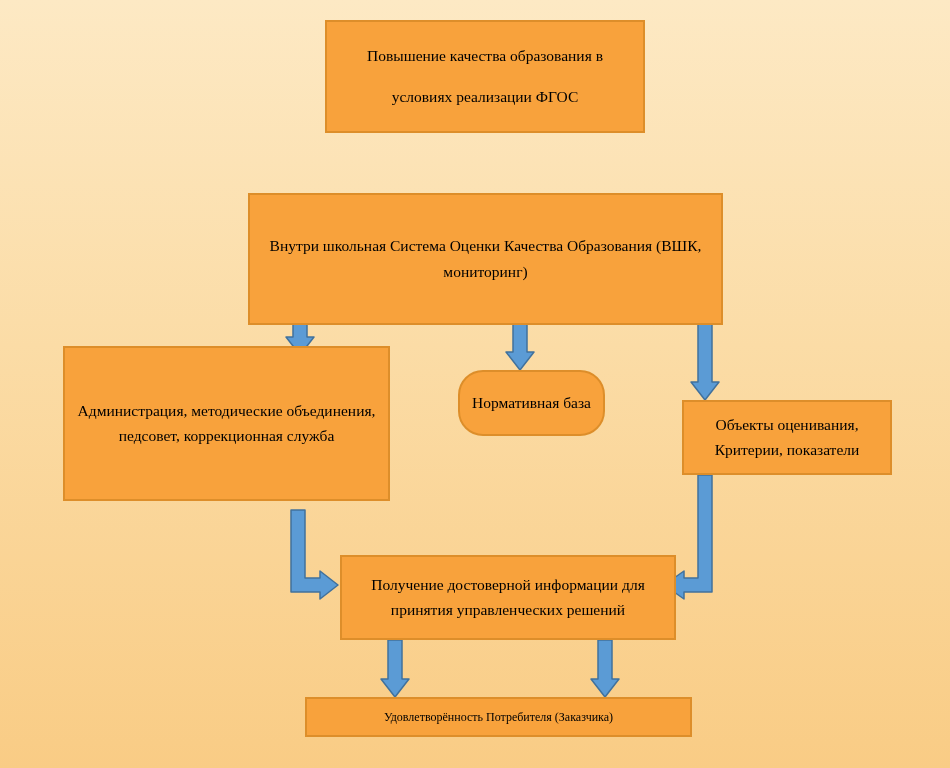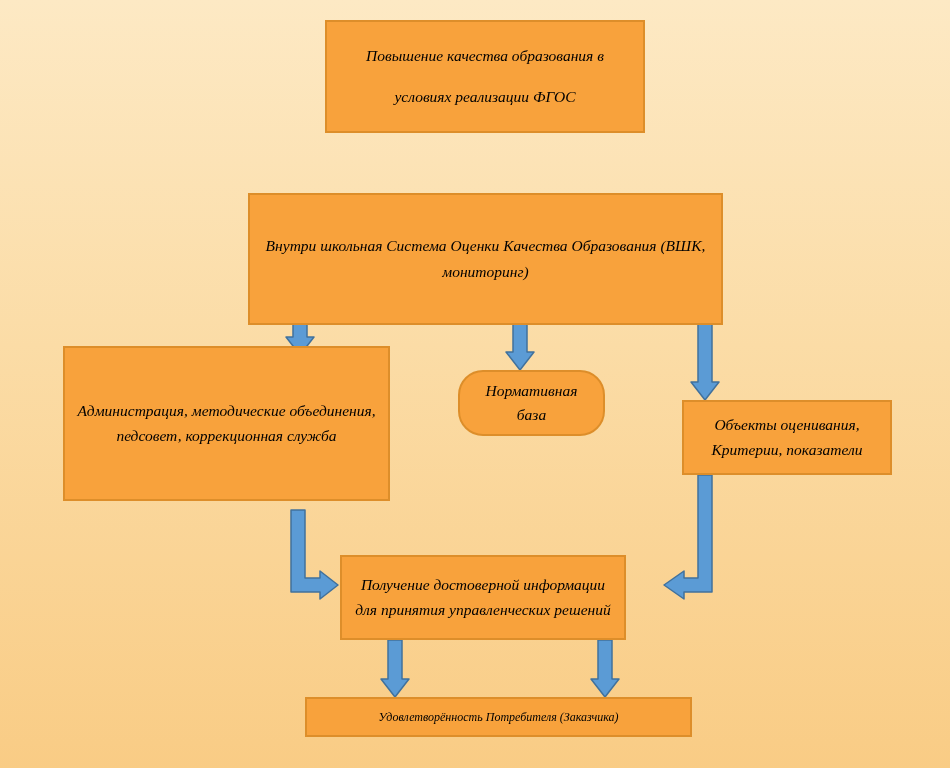--- a/index.html
+++ b/index.html
@@ -17,28 +17,27 @@
     background: #f8a23c;
     border: 2px solid #dd8e2a;
     box-sizing: border-box;
     display: flex;
     align-items: center;
     justify-content: center;
     text-align: center;
     font-size: 15.5px;
     line-height: 1.55;
     padding: 16px 12px;
-    font-style: italic;
   }
   .box-goal          { left: 325px; top: 20px;  width: 320px; height: 113px; line-height: 2.6; }
   .box-system        { left: 248px; top: 193px; width: 475px; height: 132px; line-height: 1.7; }
   .box-administration{ left: 63px;  top: 346px; width: 327px; height: 155px; }
   .box-normative     { left: 458px; top: 370px; width: 147px; height: 66px; border-radius: 25px;  }
   .box-objects       { left: 682px; top: 400px; width: 210px; height: 75px;  }
-  .box-info          { left: 340px; top: 555px; width: 286px; height: 85px;  }
+  .box-info          { left: 340px; top: 555px; width: 336px; height: 85px;  }
   .box-satisfaction  { left: 305px; top: 697px; width: 387px; height: 40px;  font-size: 12px; }
   .arrow-layer {
     position: absolute;
     left: 0; top: 0;
     width: 950px; height: 768px;
     pointer-events: none;
   }
   .arrow-layer polygon {
     fill: #5b9bd5;
     stroke: #41719c;

